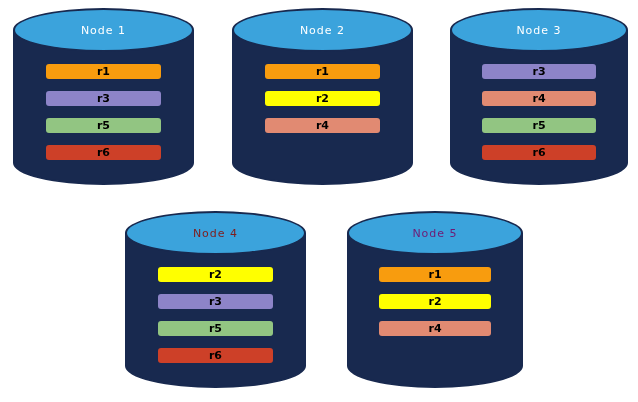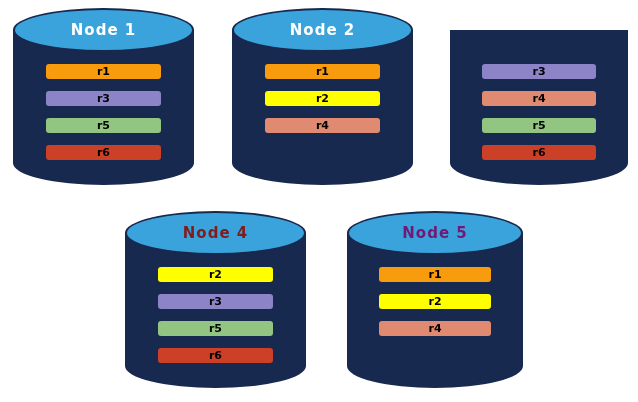--- a/index.html
+++ b/index.html
@@ -47,22 +47,22 @@
     box-sizing: border-box;
     background: #3BA3DC;
     border: 2px solid #18294F;
     border-radius: 50%;
     display: flex;
     align-items: center;
     justify-content: center;
   }
   .node-label {
     color: #ffffff;
-    font-weight: bold;
-    font-size: 15px;
+    font-weight: normal;
+    font-size: 11px;
     letter-spacing: 1px;
     line-height: 1;
     white-space: nowrap;
     user-select: none;
   }
 
   
   .bars {
     position: absolute;
     left: 0;
@@ -140,20 +140,23 @@
         <div class="bar" style="background: rgb(225, 138, 114);">
           <span class="bar-label">r4</span>
         </div>
         <div class="bar" style="background: rgb(146, 197, 130);">
           <span class="bar-label">r5</span>
         </div>
         <div class="bar" style="background: rgb(205, 64, 40);">
           <span class="bar-label">r6</span>
         </div>
       </div>
+      <div class="cyl-top" style="background: rgb(59, 163, 220); border-color: rgb(24, 41, 79);">
+        <span class="node-label" style="color: rgb(255, 255, 255);">Node  3</span>
+      </div>
     </div>
     <div class="node" style="left: 125px; top: 211px; width: 181px; height: 177px;">
       <div class="cyl-body" style="background: rgb(24, 41, 79); border-color: rgb(24, 41, 79);"></div>
       <div class="bars">
         <div class="bar" style="background: rgb(255, 255, 0);">
           <span class="bar-label">r2</span>
         </div>
         <div class="bar" style="background: rgb(141, 132, 200);">
           <span class="bar-label">r3</span>
         </div>

